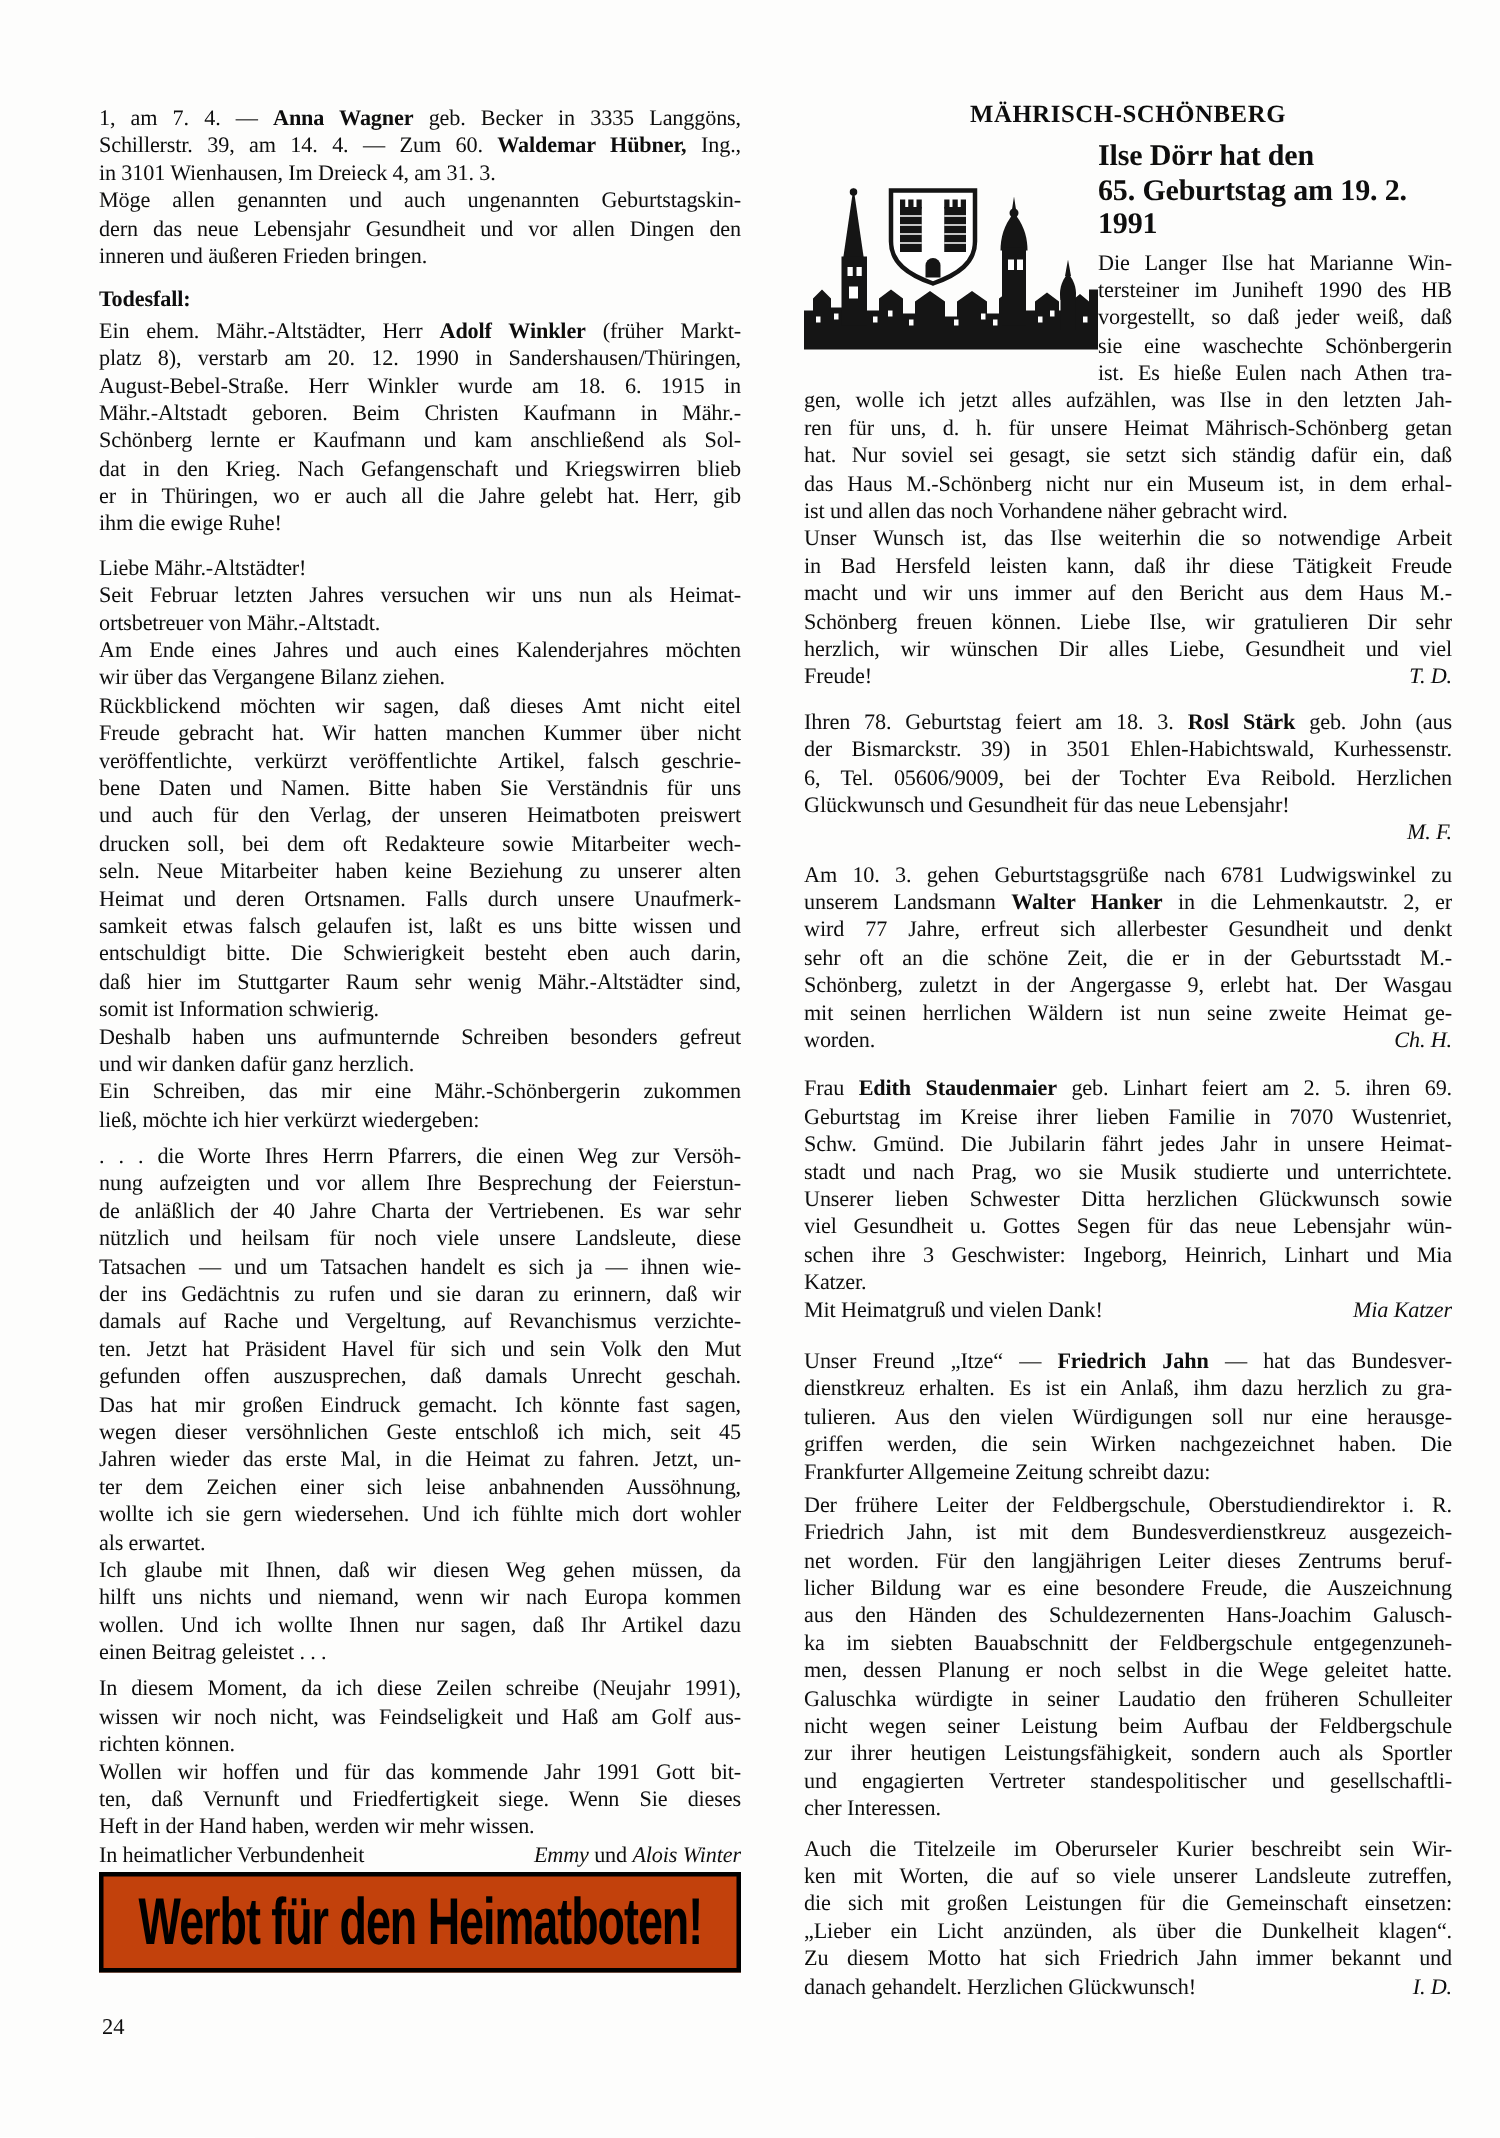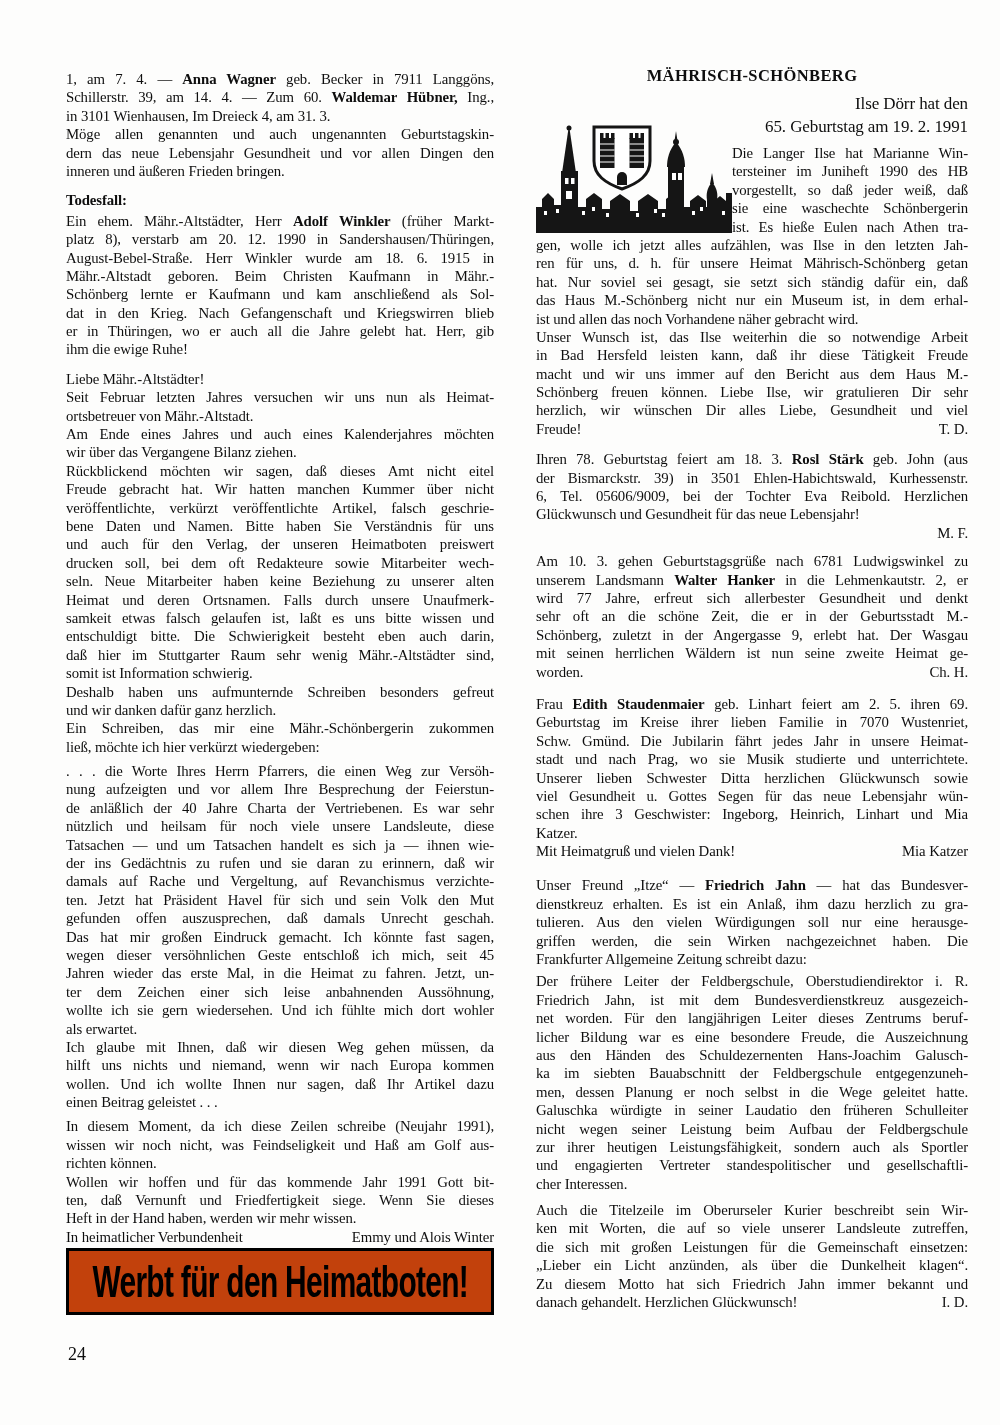--- a/index.html
+++ b/index.html
@@ -8,38 +8,38 @@
         font-family:"Liberation Serif",serif;color:#0e0e0e;}
   .col{position:absolute;font-size:14.8px;line-height:18.4px;letter-spacing:-0.1px;}
   #leftcol{left:66px;top:70px;width:428px;}
   #rightcol{left:536px;top:66px;width:432px;}
   .para{margin:0;}
   .ln{text-align:justify;text-align-last:justify;text-justify:inter-word;height:18.4px;overflow:hidden;}
   .ln.last{text-align:left;text-align-last:left;}
   .ln.ind{margin-left:196px;}
   .ln.sig{display:flex;justify-content:space-between;text-align:right;text-align-last:left;}
   .b{font-weight:bold;}
-  .it{}
+  .it{font-style:italic;}
   .sec-head{font-weight:bold;text-align:center;font-size:16.5px;line-height:20px;letter-spacing:.4px;margin:0;}
-  .title-block{margin:7px 0 6px 196px;text-align:right;font-weight:normal;font-size:17px;line-height:22.5px;}
+  .title-block{margin:7px 0 6px 196px;text-align:left;font-weight:bold;font-size:20px;line-height:22.5px;}
   .illus{position:absolute;left:0;top:55px;width:196px;height:116px;}
   .promo{position:absolute;left:66px;top:1248px;width:428px;height:67px;border:3px solid #000;
          box-sizing:border-box;display:flex;align-items:center;justify-content:center;background:#c2410c;}
   .promo-text{font-family:"Liberation Sans",sans-serif;font-weight:bold;font-size:44px;line-height:50px;
               letter-spacing:-1px;transform:scaleX(0.68);white-space:nowrap;color:#000;}
-  .pagenum{position:absolute;left:68px;top:1344px;font-size:18px;}
+  .pagenum{position:absolute;left:68px;top:1344px;font-size:15px;}
 </style>
 </head>
 <body>
 
 <div class="page">
 
   <div class="col" id="leftcol">
       <div class="para">
-        <div class="ln"><span>1, am 7. 4. — </span><span class="b">Anna Wagner</span><span> geb. Becker in 7911 Langgöns,</span></div>
+        <div class="ln"><span>1, am 7. 4. — </span><span class="b">Anna Wagner</span><span> geb. Becker in 3335 Langgöns,</span></div>
         <div class="ln"><span>Schillerstr. 39, am 14. 4. — Zum 60. </span><span class="b">Waldemar Hübner,</span><span> Ing.,</span></div>
         <div class="ln last"><span>in 3101 Wienhausen, Im Dreieck 4, am 31. 3.</span></div>
         <div class="ln"><span>Möge allen genannten und auch ungenannten Geburtstagskin-</span></div>
         <div class="ln"><span>dern das neue Lebensjahr Gesundheit und vor allen Dingen den</span></div>
         <div class="ln last"><span>inneren und äußeren Frieden bringen.</span></div>
       </div>
       <div class="para" style="margin-top: 11px;">
         <div class="ln last"><span class="b">Todesfall:</span></div>
       </div>
       <div class="para" style="margin-top: 2px;">

